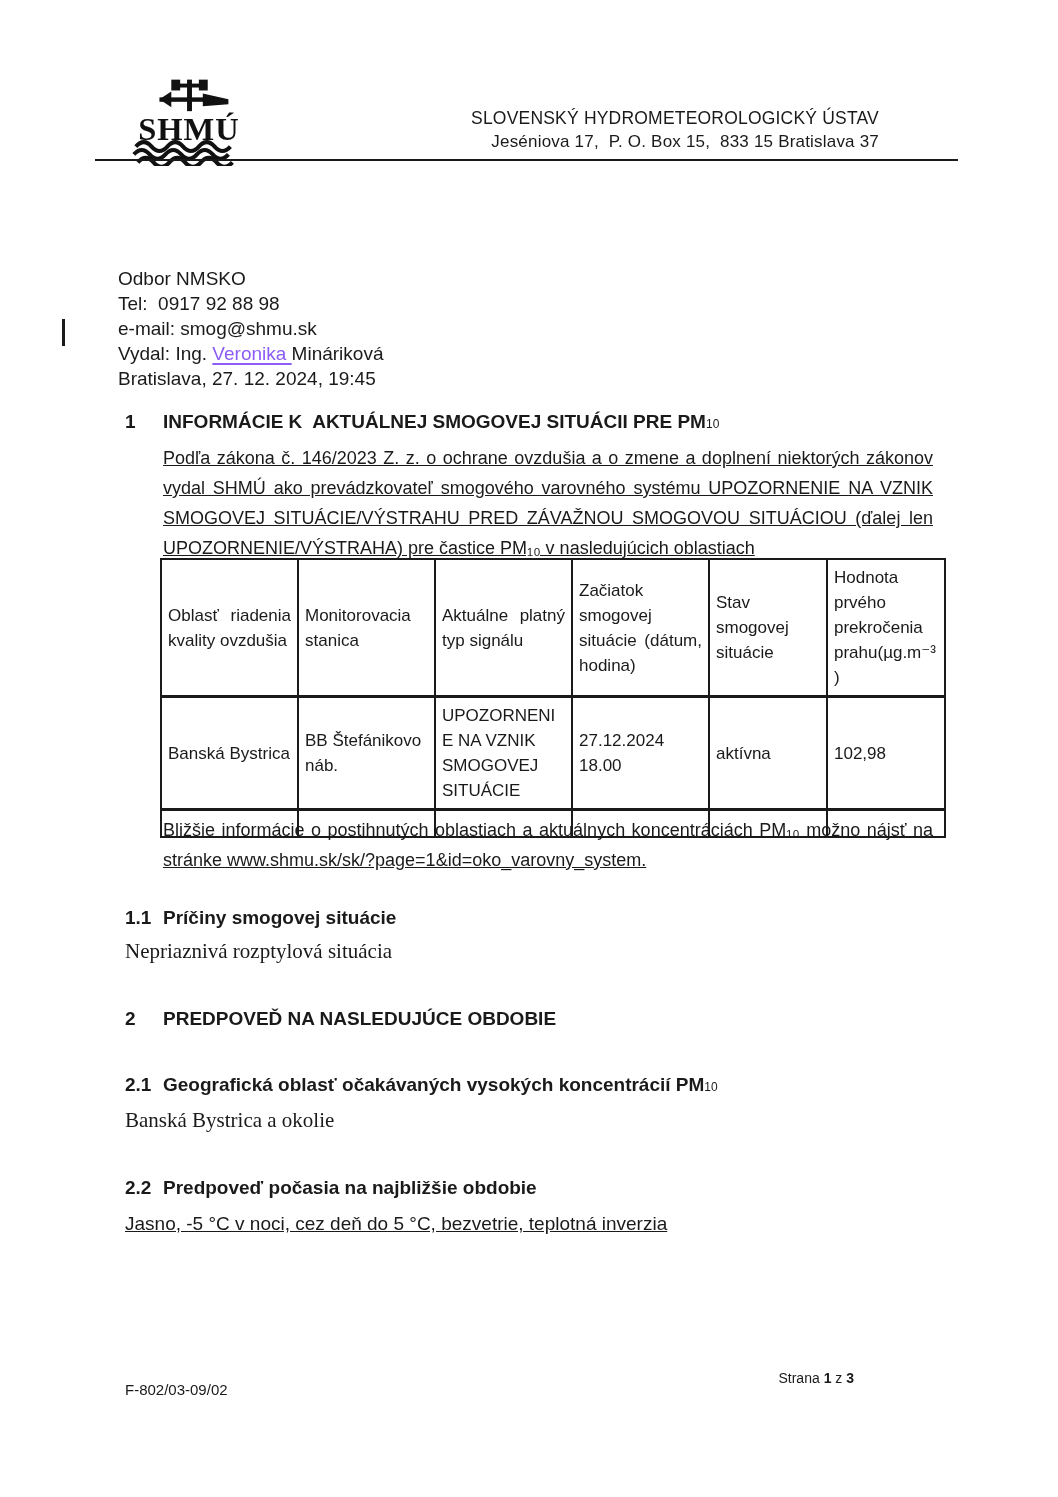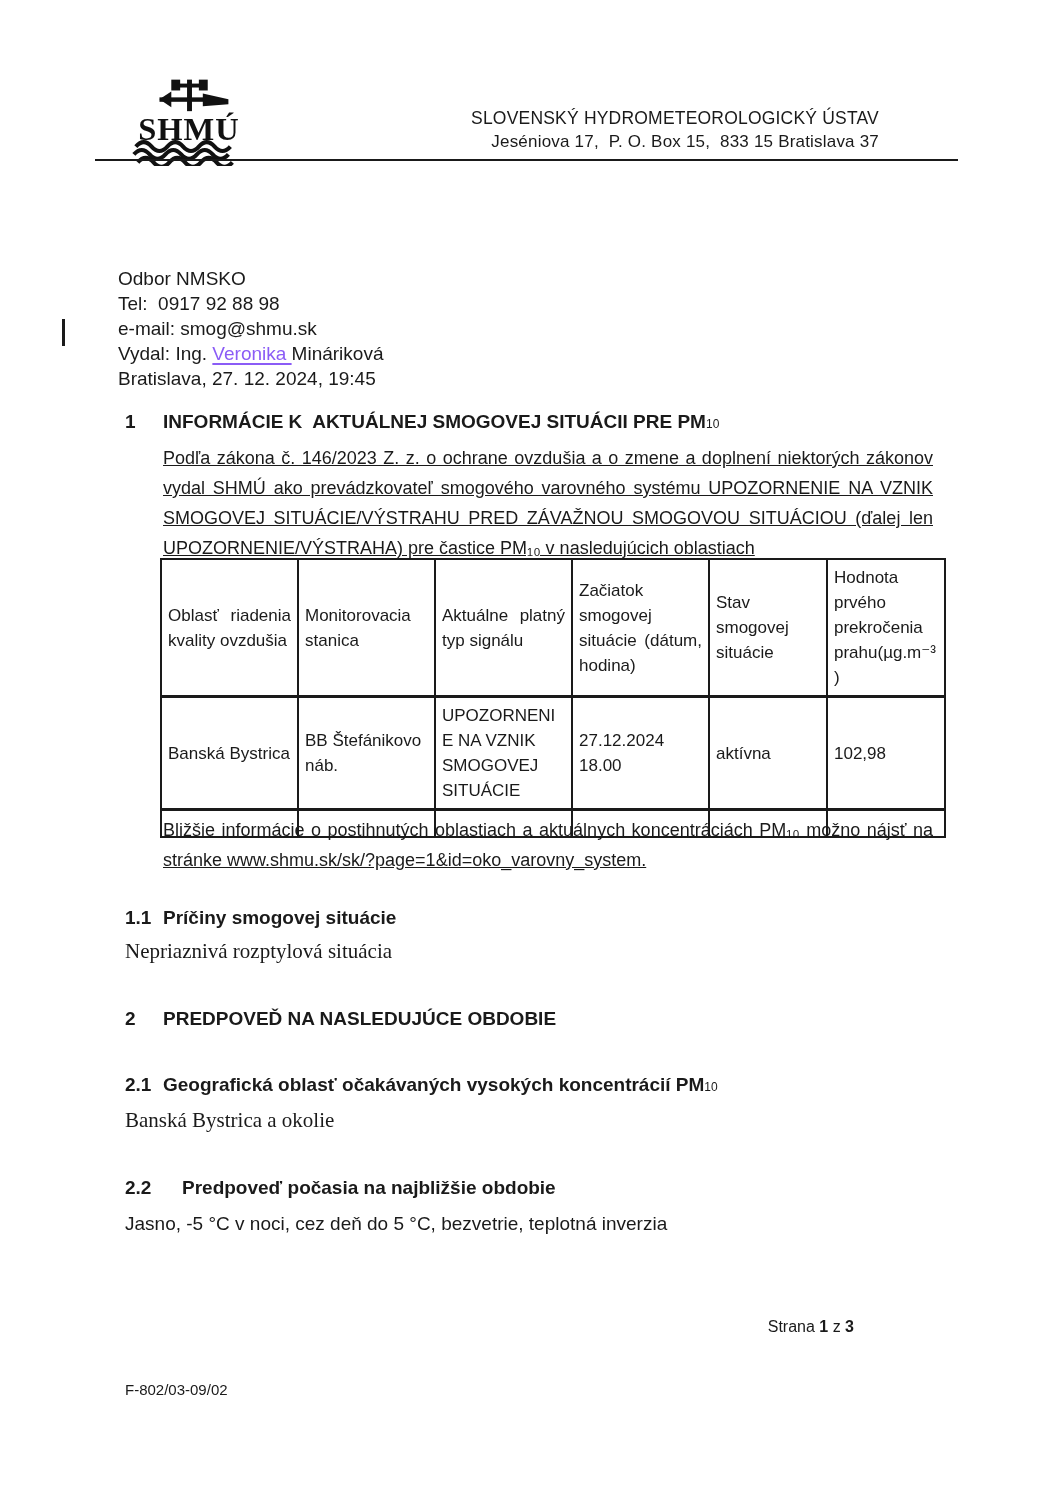--- a/index.html
+++ b/index.html
@@ -29,50 +29,50 @@
   .change-bar{position:absolute;left:62px;top:319px;width:2.5px;height:27px;background:#1a1a1a;}
 
   
   .heading{position:absolute;left:125px;width:810px;font-weight:bold;font-size:19px;line-height:24px;display:flex;}
   .h-num{flex:0 0 38px;}
   .h1-sec{top:410px;}
   .h-sub{font-size:12px;align-self:flex-end;padding-bottom:1px;font-weight:normal;}
   .h11-sec{top:906px;}
   .h2-sec{top:1007px;}
   .h21-sec{top:1073px;}
-  .h22-sec{top:1176px;gap:19px;}
+  .h22-sec{top:1176px;}
 
   
   .para{position:absolute;left:163px;width:770px;font-size:18px;line-height:30px;text-align:justify;text-decoration:underline;}
   .p1{top:443px;}
   .p-note{top:815px;}
   .serif-line{position:absolute;left:125px;font-family:"Liberation Serif","DejaVu Serif",serif;font-size:21px;line-height:26px;}
   .serif1{top:938px;}
   .serif2{top:1107px;}
-  .plain-line{position:absolute;left:125px;font-size:19px;line-height:25px;}
+  .plain-line{position:absolute;left:125px;font-size:19px;line-height:25px;text-decoration:underline;}
   .weather{top:1211px;}
 
   
   .smog-table{
     position:absolute;left:160px;top:558px;
     border-collapse:collapse;table-layout:fixed;width:784px;
     font-size:17px;line-height:25px;
   }
   .smog-table th,.smog-table td{
     border:2px solid #1a1a1a;
     padding:5px 6px;vertical-align:middle;
     font-weight:normal;text-align:left;word-wrap:break-word;
   }
   .smog-table thead th{text-align:justify;border-bottom:3.5px solid #1a1a1a;}
   .smog-table tr.data-row td{border-bottom:3.5px solid #1a1a1a;}
   .smog-table tr.empty-row td{height:25px;padding:0 6px;}
 
   
   .footer-left{position:absolute;left:125px;top:1381px;font-size:15px;}
-  .footer-right{position:absolute;right:125px;top:1318px;font-size:16px;}
+  .footer-right{position:absolute;right:125px;top:1370px;font-size:14px;}
   .bold{font-weight:bold;}
 </style>
 </head>
 <body>
 
 <div class="page">
 
   <div class="logo">
     <svg width="128" height="90" viewBox="0 0 130 90">
       <g fill="#111111">

